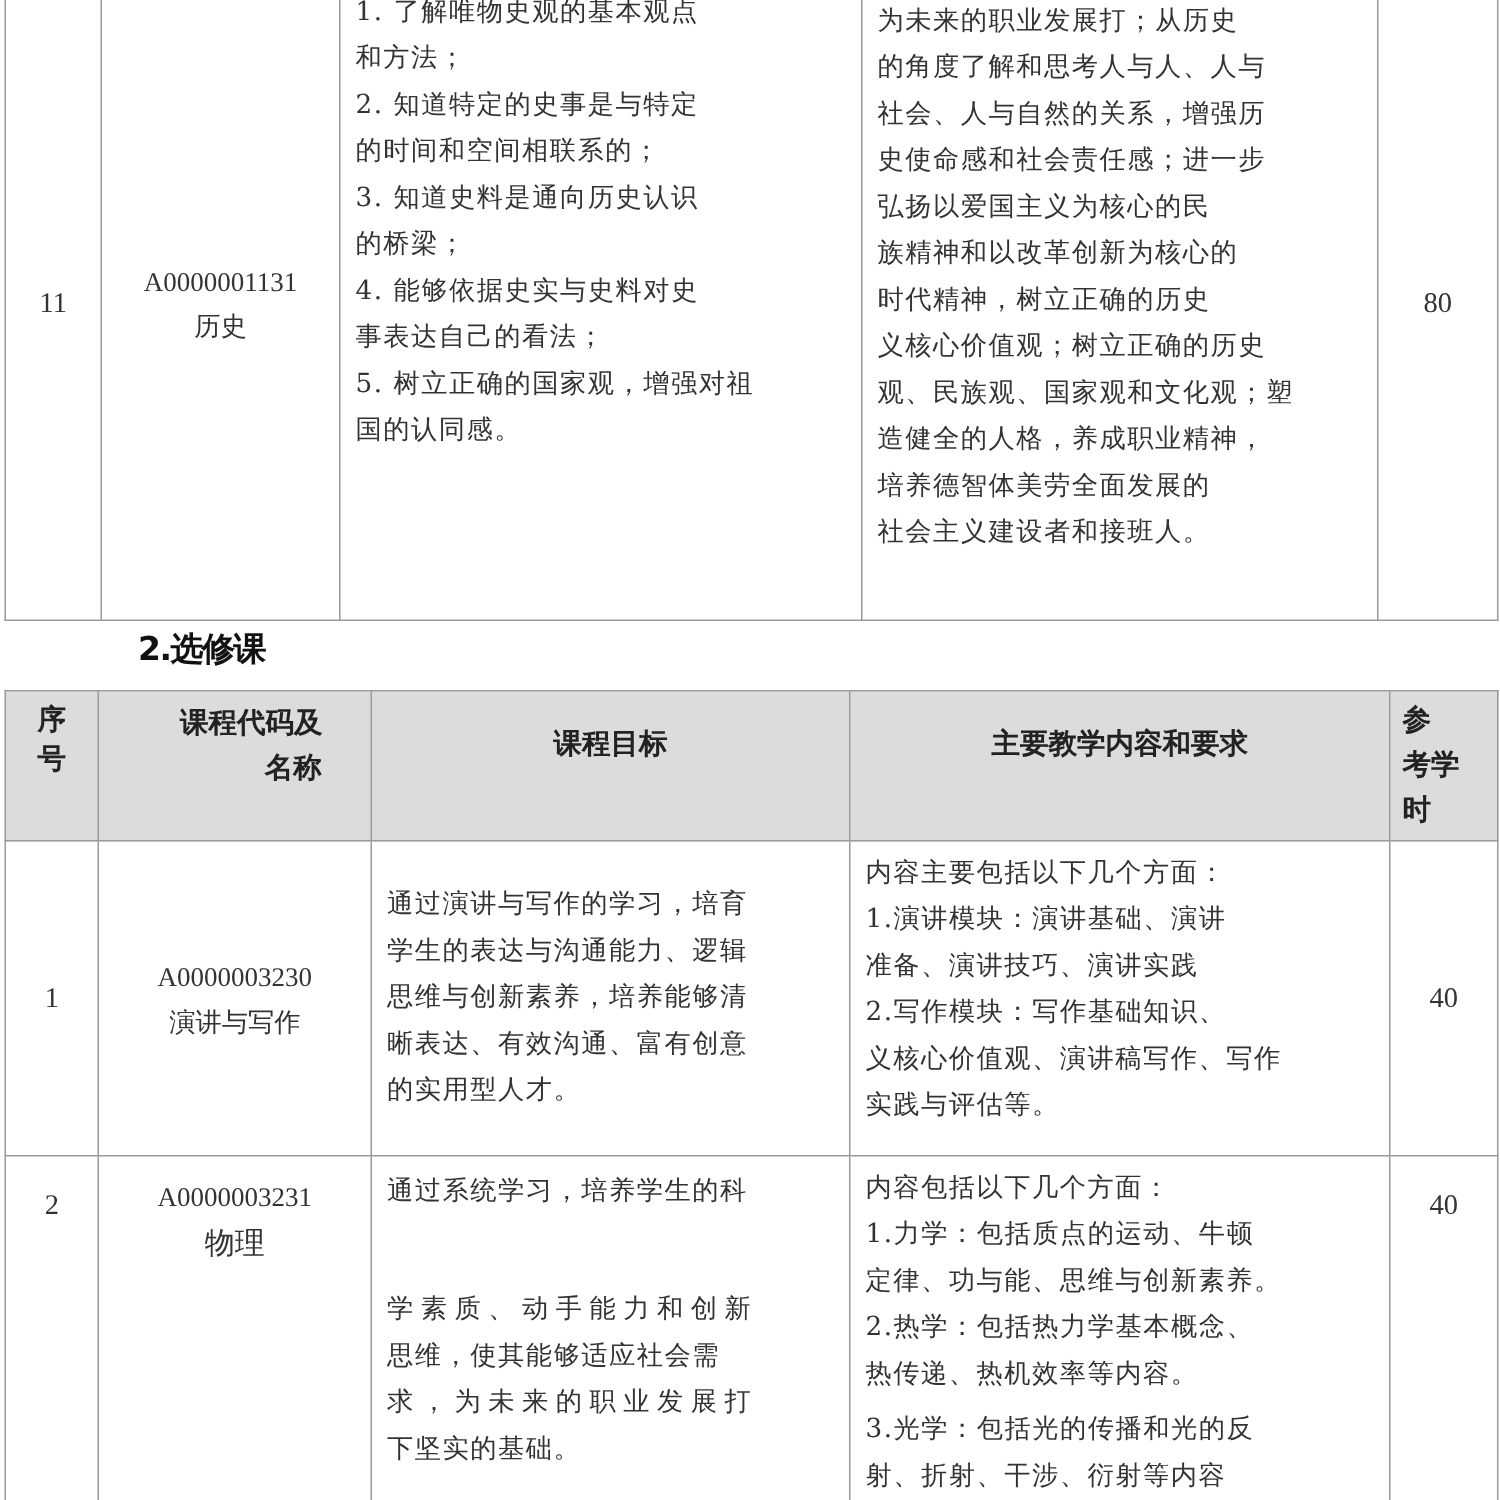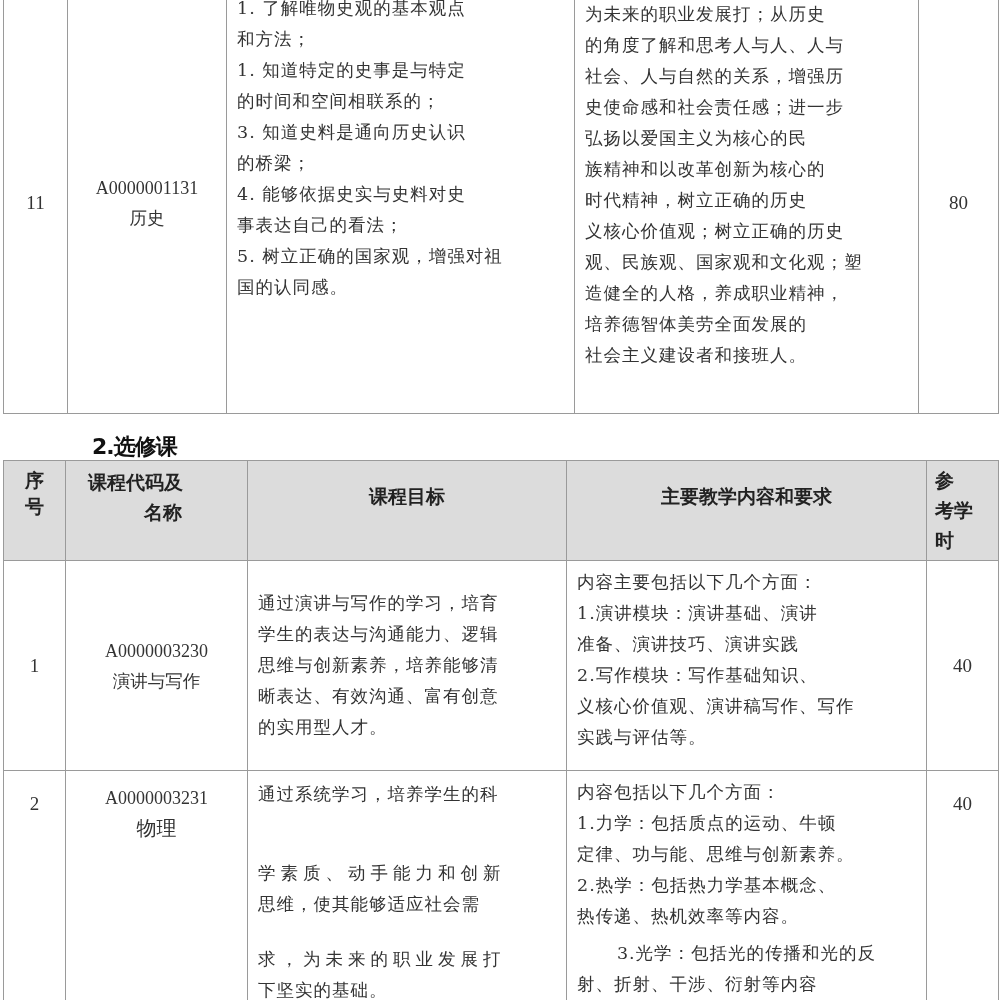--- a/index.html
+++ b/index.html
@@ -4,21 +4,21 @@
 <style>
   html,body{margin:0;padding:0;background:#fff;}
   body{width:1000px;height:1000px;overflow:hidden;position:relative;
        font-family:"DejaVu Serif","Liberation Serif",serif;color:#333;}
   .tbl{position:absolute;border-collapse:collapse;table-layout:fixed;}
   .tbl td,.tbl th{border:1.5px solid #9a9a9a;vertical-align:middle;padding:0;}
   .cell-text{font-size:17.5px;line-height:31px;letter-spacing:1px;}
   .center{text-align:center;}
   .pad{padding:0 10px !important;}
   .top{vertical-align:top !important;}
-  .sec-heading{position:absolute;left:92px;top:432px;font-size:22px;font-weight:bold;
+  .sec-heading{position:absolute;left:92px;top:418px;font-size:22px;font-weight:bold;
        font-family:"DejaVu Sans","Liberation Sans",sans-serif;color:#111;letter-spacing:-1px;}
   .hdr th{background:#dcdcdc;font-family:"DejaVu Sans","Liberation Sans",sans-serif;
        font-weight:bold;font-size:19px;color:#222;line-height:30px;}
   .num{font-family:"Liberation Serif","DejaVu Serif",serif;font-size:19px;}
   .code{font-family:"Liberation Serif","DejaVu Serif",serif;font-size:18px;line-height:30px;}
   .line{display:block;white-space:nowrap;}
 </style>
 </head>
 <body>
 
@@ -33,21 +33,21 @@
   <tbody>
       <tr>
     <td class="center num">11</td>
     <td class="center code">
       <span class="line">A0000001131</span>
       <span class="line" style="font-family:'DejaVu Serif',serif;font-size:17.5px;">历史</span>
     </td>
     <td class="cell-text pad top">
       <span class="line">1. 了解唯物史观的基本观点</span>
       <span class="line">和方法；</span>
-      <span class="line">1. 知道特定的史事是与特定</span>
+      <span class="line">2. 知道特定的史事是与特定</span>
       <span class="line">的时间和空间相联系的；</span>
       <span class="line">3. 知道史料是通向历史认识</span>
       <span class="line">的桥梁；</span>
       <span class="line">4. 能够依据史实与史料对史</span>
       <span class="line">事表达自己的看法；</span>
       <span class="line">5. 树立正确的国家观，增强对祖</span>
       <span class="line">国的认同感。</span>
     </td>
     <td class="cell-text pad top" style="padding-top:2px !important;">
       <span class="line" style="margin-top:4px;">为未来的职业发展打；从历史</span>
@@ -77,21 +77,21 @@
       <col style="width:319px">
       <col style="width:360px">
       <col style="width:72px">
   </colgroup>
   <tbody>
       <tr class="hdr" style="height:100px;">
     <th class="top" style="padding-top:6px;line-height:26px;">
       <span class="line">序</span>
       <span class="line">号</span>
     </th>
-    <th class="top" style="padding-top:6px;text-align:left;">
+    <th class="top" style="padding-top:6px;text-align:center;">
       <span class="line" style="padding-left:22px;">课程代码及</span>
       <span class="line" style="padding-left:78px;">名称</span>
     </th>
     <th style="vertical-align:top;padding-top:20px;">课程目标</th>
     <th style="vertical-align:top;padding-top:20px;">主要教学内容和要求</th>
     <th class="top" style="text-align:left;padding-left:8px;padding-top:4px;line-height:30px;">
       <span class="line">参</span>
       <span class="line">考学</span>
       <span class="line">时</span>
     </th>
@@ -124,28 +124,28 @@
   <tr style="height:250px;">
     <td class="center num top" style="padding-top:22px;">2</td>
     <td class="center code top" style="padding-top:12px;">
       <span class="line">A0000003231</span>
       <span class="line" style="font-family:'DejaVu Serif',serif;font-size:20px;">物理</span>
     </td>
     <td class="cell-text pad top" style="padding-top:8px !important;">
       <span class="line">通过系统学习，培养学生的科</span>
       <span class="line" style="letter-spacing:5px;margin-top:48px;">学素质、动手能力和创新</span>
       <span class="line">思维，使其能够适应社会需</span>
-      <span class="line" style="letter-spacing:5px;margin-top:24px;">求，为未来的职业发展打</span>
+      <span class="line" style="letter-spacing:5px;">求，为未来的职业发展打</span>
       <span class="line">下坚实的基础。</span>
     </td>
     <td class="cell-text pad top" style="padding-top:6px !important;">
       <span class="line">内容包括以下几个方面：</span>
       <span class="line">1.力学：包括质点的运动、牛顿</span>
       <span class="line">定律、功与能、思维与创新素养。</span>
       <span class="line">2.热学：包括热力学基本概念、</span>
       <span class="line">热传递、热机效率等内容。</span>
-      <span class="line" style="margin-top:6px;text-align:center;">3.光学：包括光的传播和光的反</span>
+      <span class="line" style="margin-top:6px;">3.光学：包括光的传播和光的反</span>
       <span class="line">射、折射、干涉、衍射等内容</span>
     </td>
     <td class="center num top" style="padding-top:22px;">40</td>
   </tr>
 </tbody>
   </table>
 
 </body></html>

